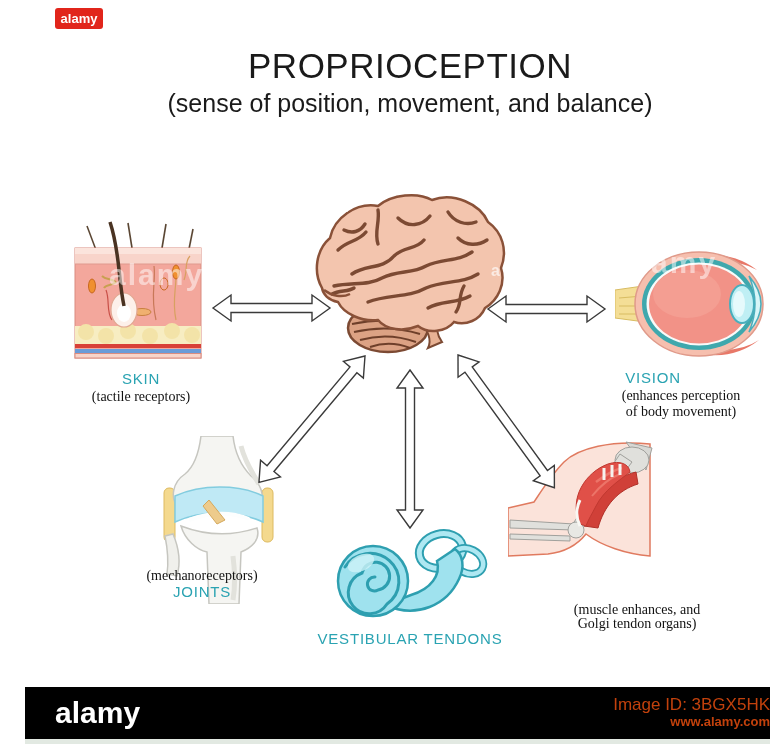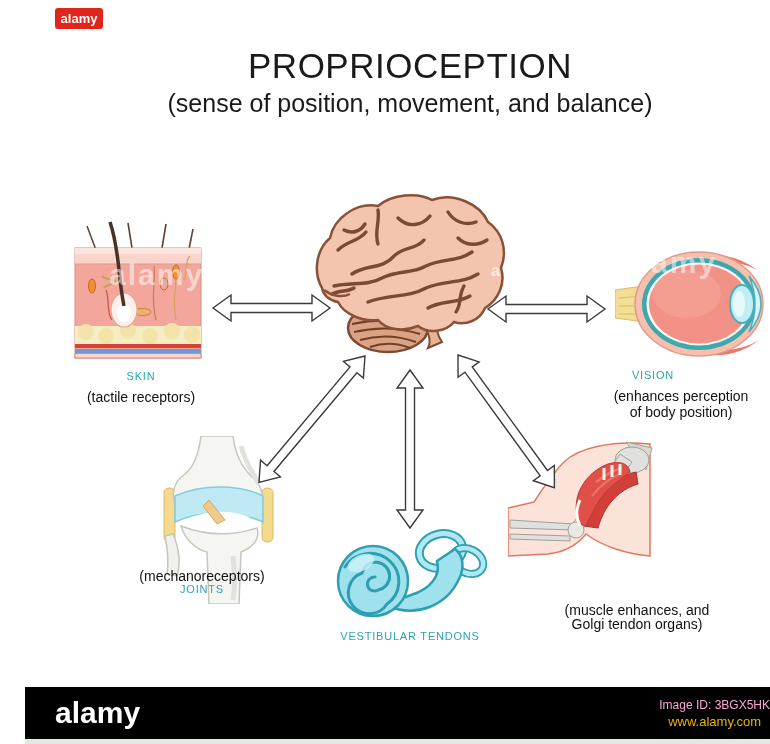--- a/index.html
+++ b/index.html
@@ -2,32 +2,32 @@
 <html><head>
 <meta charset="utf-8">
 <style>
   html,body{margin:0;padding:0;background:#fff;}
   #canvas{position:relative;width:770px;height:744px;background:#fff;overflow:hidden;
           font-family:"Liberation Sans",sans-serif;margin-left:25px;}
   .abs{position:absolute;}
   .ctr{transform:translateX(-50%);text-align:right;white-space:nowrap;}
   .title{font-size:35px;color:#1a1a1a;letter-spacing:.5px;}
   .subtitle{font-size:25px;color:#1a1a1a;}
-  .label{font-size:11px;letter-spacing:.8px;color:#2aa3b2;}
-  .sub{font-size:14px;color:#111;line-height:16px;}
+  .label{font-size:15px;letter-spacing:.8px;color:#2aa3b2;}
+  .sub{font-size:14px;color:#111;line-height:16px;font-family:Liberation Serif, serif;}
   .wm{font-weight:bold;color:rgba(255,255,255,.5);letter-spacing:2px;font-size:30px;pointer-events:none;}
   .wm-sm{font-weight:bold;color:rgba(255,255,255,.65);font-size:16px;pointer-events:none;}
   #badge{left:30px;top:8px;width:48px;height:21px;background:#e1251b;border-radius:3px;
          color:#fff;font-size:13px;font-weight:bold;display:flex;align-items:center;justify-content:center;}
   #footer{left:0;top:687px;width:770px;height:52px;background:#000;display:flex;
           align-items:center;justify-content:space-between;padding:0 25px 0 30px;box-sizing:border-box;}
   #footer .logo{color:#fff;font-size:30px;font-weight:bold;letter-spacing:0;}
   #footer .right{text-align:right;}
-  #footer .imgid{color:#f9a8d4;font-size:12px;line-height:16px;}
-  #footer .site{color:#eab308;font-size:13px;font-weight:normal;line-height:17px;text-align:center;}
+  #footer .imgid{color:#c2410c;font-size:17px;line-height:16px;}
+  #footer .site{color:#c2410c;font-size:13px;font-weight:bold;line-height:17px;}
   #footstrip{left:0;top:739px;width:770px;height:5px;background:#e2e9e2;}
   svg{display:block;}
 </style>
 </head>
 <body>
 
 <div id="canvas">
 
   <div id="badge" class="abs">alamy</div>
 
@@ -220,21 +220,21 @@
       <path transform="translate(385,370) rotate(90)" d="M0,0 L18,-13 L18,-4.5 L140,-4.5 L140,-13 L158,0 L140,13 L140,4.5 L18,4.5 L18,13 Z"></path>
       <path transform="translate(433,355) rotate(54)" d="M0,0 L18,-13 L18,-4.5 L146,-4.5 L146,-13 L164,0 L146,13 L146,4.5 L18,4.5 L18,13 Z"></path>
     </g>
   </svg>
 
   <div class="abs ctr label" style="left:116px;top:370px;">SKIN</div>
   <div class="abs ctr sub" style="left:116px;top:389px;">(tactile receptors)</div>
 
   <div class="abs ctr label" style="left:628px;top:369px;">VISION</div>
   <div class="abs ctr sub" style="left:656px;top:388px;">(enhances perception</div>
-  <div class="abs ctr sub" style="left:656px;top:404px;">of body position)</div>
+  <div class="abs ctr sub" style="left:656px;top:404px;">of body movement)</div>
 
   <div class="abs ctr label" style="left:177px;top:583px;">JOINTS</div>
   <div class="abs ctr sub" style="left:177px;top:568px;">(mechanoreceptors)</div>
 
   <div class="abs ctr label" style="left:385px;top:630px;">VESTIBULAR TENDONS</div>
 
   <div class="abs ctr sub" style="left:612px;top:602px;">(muscle enhances, and</div>
   <div class="abs ctr sub" style="left:612px;top:616px;">Golgi tendon organs)</div>
 
   <div id="footer" class="abs">

